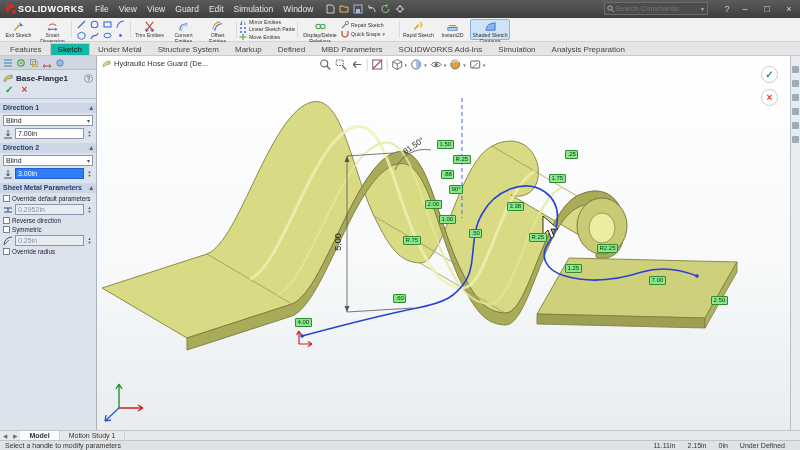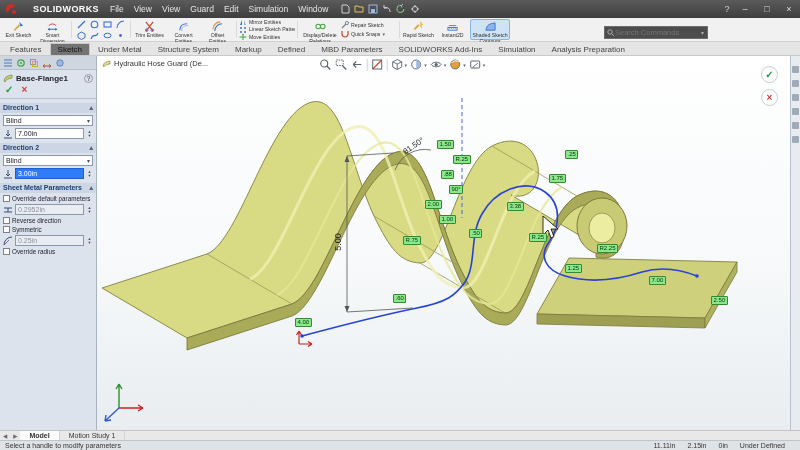--- a/index.html
+++ b/index.html
@@ -4,27 +4,27 @@
 <style>
   *{box-sizing:border-box;margin:0;padding:0;}
   html,body{width:800px;height:450px;}
   body{font-family:"Liberation Sans",sans-serif;position:relative;background:#fff;overflow:hidden;}
   svg{display:block;}
 
   
   .titlebar{position:absolute;left:0;top:0;width:800px;height:18px;
     background:linear-gradient(#5b5b5b,#3e3e3e);display:flex;align-items:center;
     color:#e6e6e6;font-size:8.5px;z-index:30;}
-  .sw-logo{display:flex;align-items:flex-start;gap:16px;padding:0 6px;}
+  .sw-logo{display:flex;align-items:flex-start;gap:1px;padding:0 6px;}
   .sw-logo-text{font-weight:bold;font-size:9px;color:#fff;letter-spacing:.4px;}
   .menu-item{padding:0 5px;line-height:18px;}
   .qa-icons{display:flex;gap:4px;padding:0 8px;align-items:center;}
   .doc-title{position:absolute;left:50%;transform:translateX(-50%);color:#d8d8d8;white-space:nowrap;}
   .search-box{position:absolute;right:92px;top:2px;width:104px;height:13px;background:#4c4c4c;
-    border:1px solid #6c6c6c;display:flex;align-items:center;padding:0 2px;margin-top:24px;}
+    border:1px solid #6c6c6c;display:flex;align-items:center;padding:0 2px;}
   .search-box input{flex:1;min-width:0;background:transparent;border:none;outline:none;color:#b9b9b9;font-size:7.5px;}
   .search-box .chev{font-size:6px;color:#aaa;padding:0 1px;}
   .win-controls{position:absolute;right:0;top:0;height:18px;display:flex;align-items:center;}
   .win-btn{width:22px;height:18px;display:flex;align-items:center;justify-content:center;font-size:9px;color:#ddd;}
   .help-btn{width:14px;text-align:center;color:#ccc;font-size:9px;}
 
   
   .ribbon{position:absolute;left:0;top:18px;width:800px;height:24px;background:#f1f1f1;
     border-bottom:1px solid #d2d2d2;display:flex;align-items:stretch;padding:1px 2px;gap:1px;z-index:20;}
   .rbtn{display:flex;flex-direction:column;align-items:center;width:33px;padding-top:1px;border:1px solid transparent;border-radius:2px;}
@@ -38,21 +38,21 @@
   .rstack{display:flex;flex-direction:column;justify-content:center;gap:1px;width:56px;}
   .srow{display:flex;align-items:center;gap:2px;font-size:5.2px;color:#333;white-space:nowrap;overflow:hidden;}
   .srow svg{width:8px;height:8px;flex:none;}
   .rsep{width:1px;background:#dadada;margin:2px 1px;}
 
   
   .tabrow{position:absolute;left:0;top:42px;width:800px;height:14px;background:#e5e5e5;
     border-bottom:1px solid #c9c9c9;display:flex;align-items:flex-end;padding-left:2px;
     font-size:8px;color:#444;z-index:20;}
   .tab{padding:1px 7px;border:1px solid transparent;border-bottom:none;white-space:nowrap;}
-  .tab.active{background:#737373;border-color:#c9c9c9;color:#111;}
+  .tab.active{background:#14b8a6;border-color:#c9c9c9;color:#111;}
 
   
   .main{position:absolute;left:0;top:56px;width:800px;height:374px;display:flex;}
 
   
   .pm-panel{width:97px;background:#dde3ec;border-right:1px solid #a9b3c0;display:flex;
     flex-direction:column;font-size:7px;color:#223;flex:none;}
   .pm-tabs{height:14px;background:#cfd6e0;display:flex;gap:3px;align-items:center;padding:0 3px;
     border-bottom:1px solid #b6bfcc;}
   .pm-tabs svg{width:10px;height:10px;}

